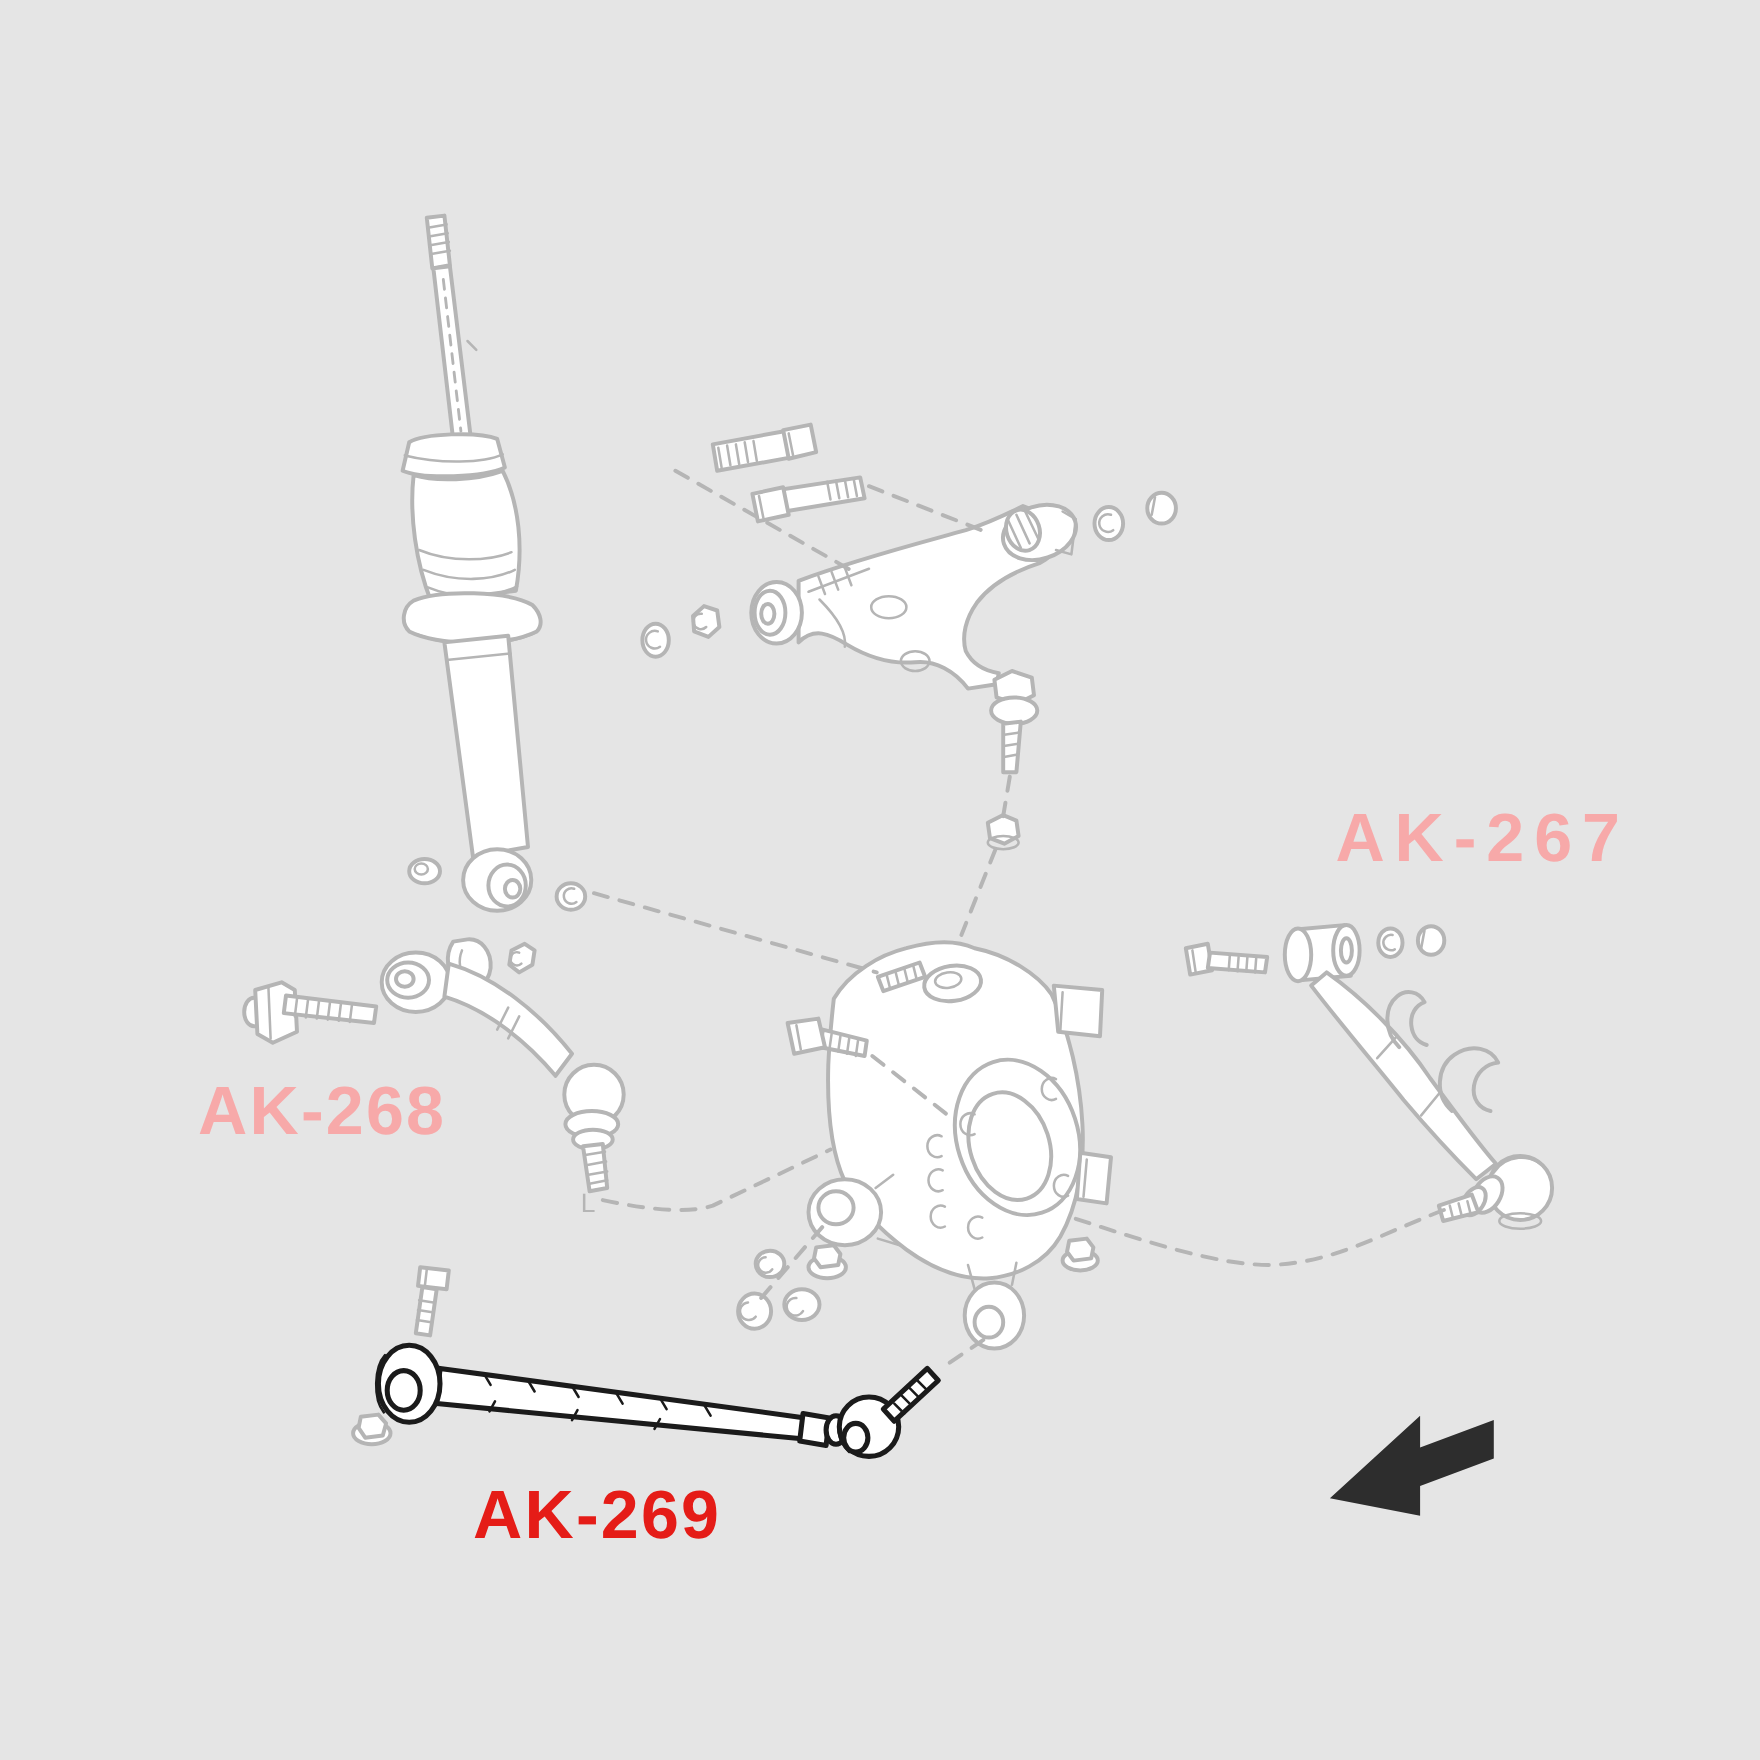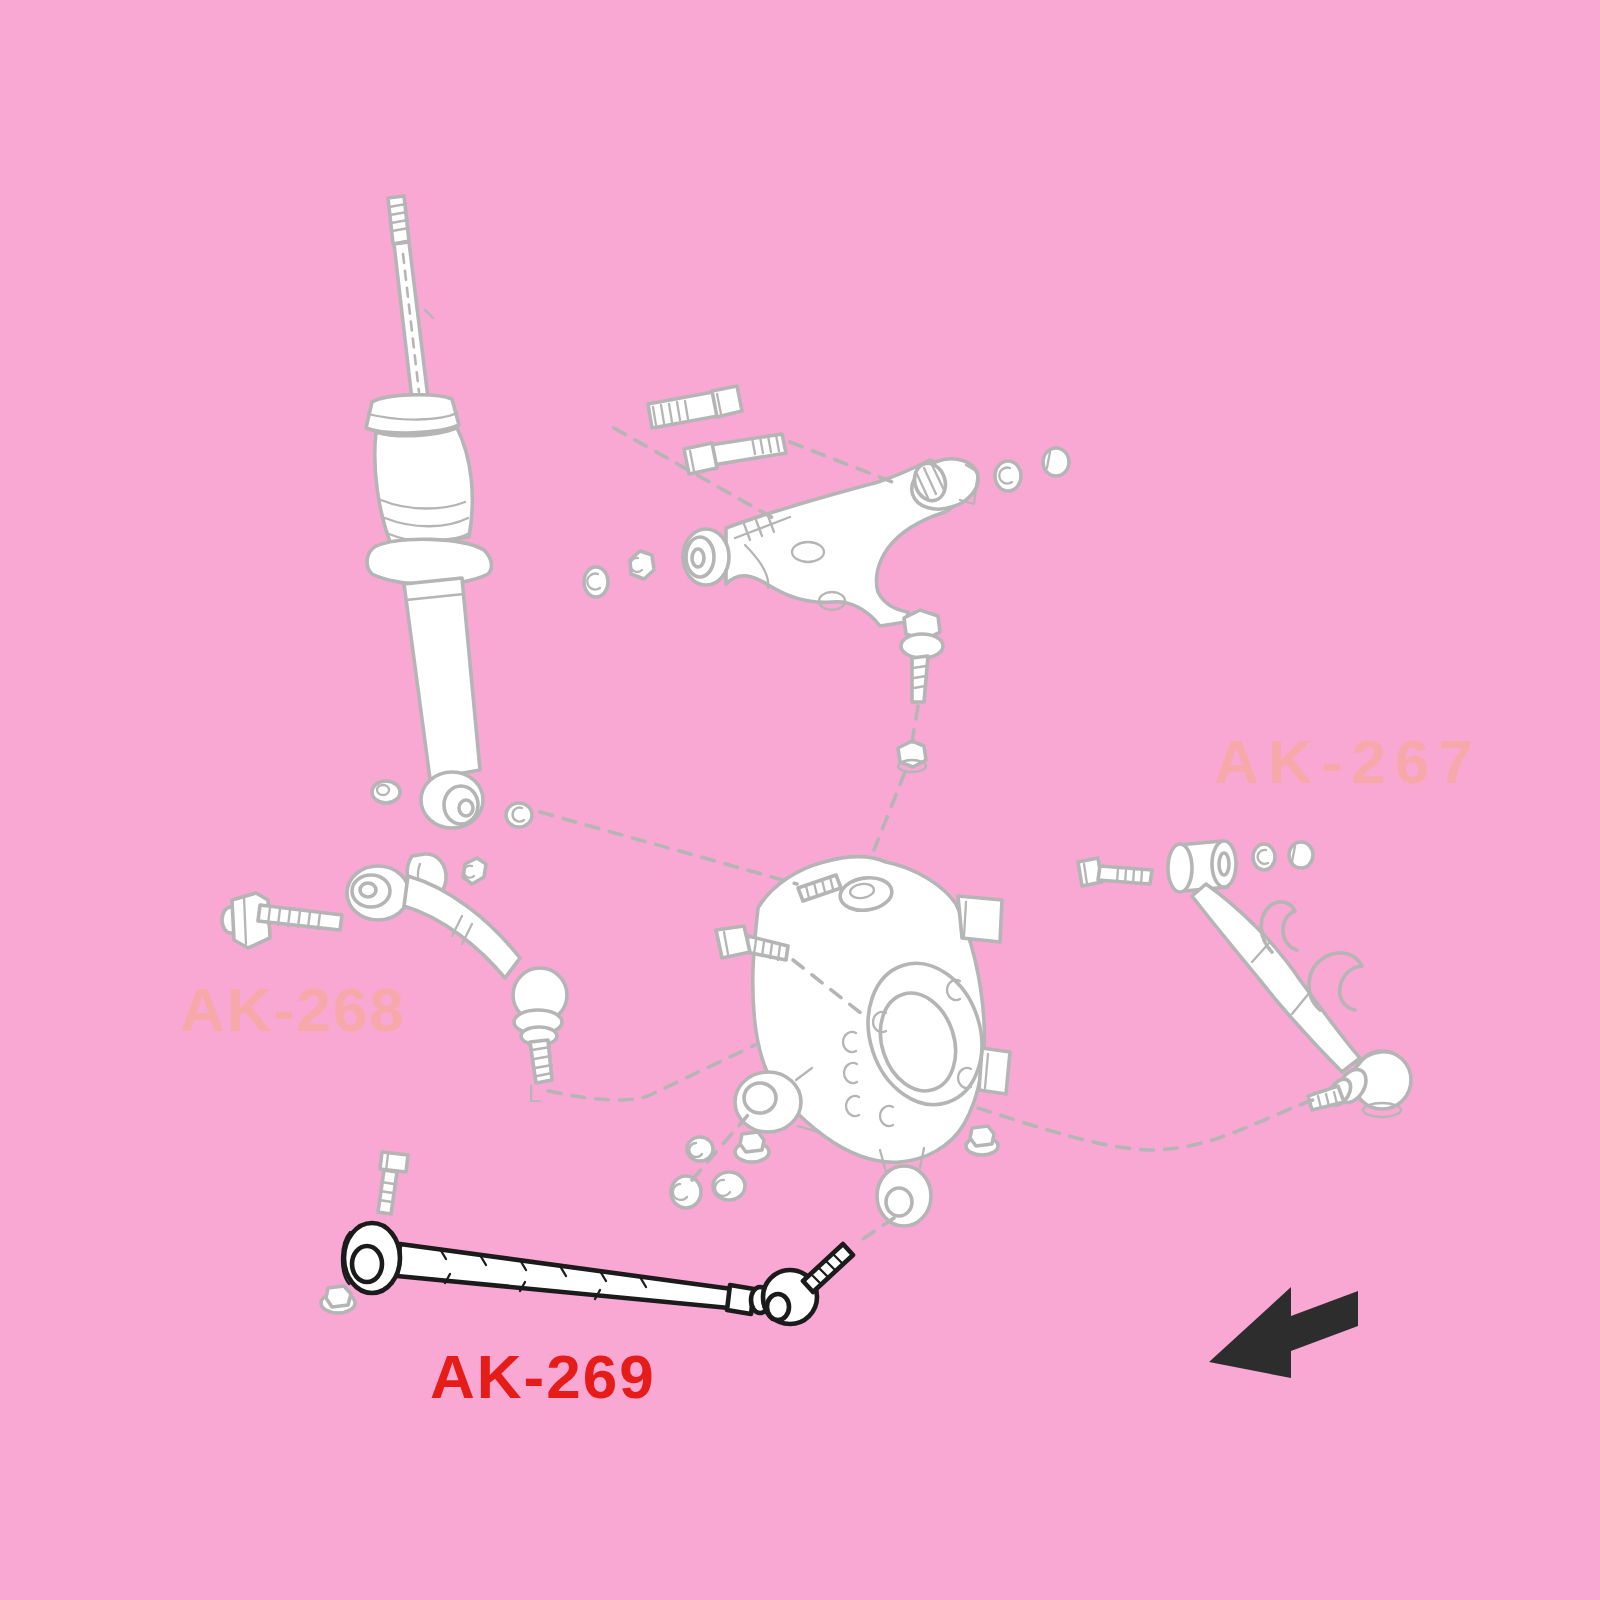--- a/index.html
+++ b/index.html
@@ -1,16 +1,16 @@
 <!DOCTYPE html>
 <html><head>
 <meta charset="utf-8">
 <style>
   html,body{margin:0;padding:0;background:#ffffff;}
-  .stage{position:relative;width:1600px;height:1600px;background:#f9a8d4;overflow:hidden;}
+  .stage{position:relative;width:1600px;height:1600px;background:#e5e5e5;overflow:hidden;}
   svg{display:block;width:1600px;height:1600px;}
   .gray{fill:none;stroke-width:3.6;stroke-linecap:round;stroke-linejoin:round;}
   .dark{fill:none;stroke-width:4.6;stroke-linecap:round;stroke-linejoin:round;}
   .fw{fill:#ffffff;}
   .thin{stroke-width:2.3;}
   .dashed{stroke-dasharray:13 11;}
   .dashfine{stroke-dasharray:9 8;stroke-width:2.6;}
   text{font-family:"Liberation Sans","DejaVu Sans",sans-serif;font-weight:bold;}
   .lbl{letter-spacing:2px;}
   .lblwide{letter-spacing:9px;}

